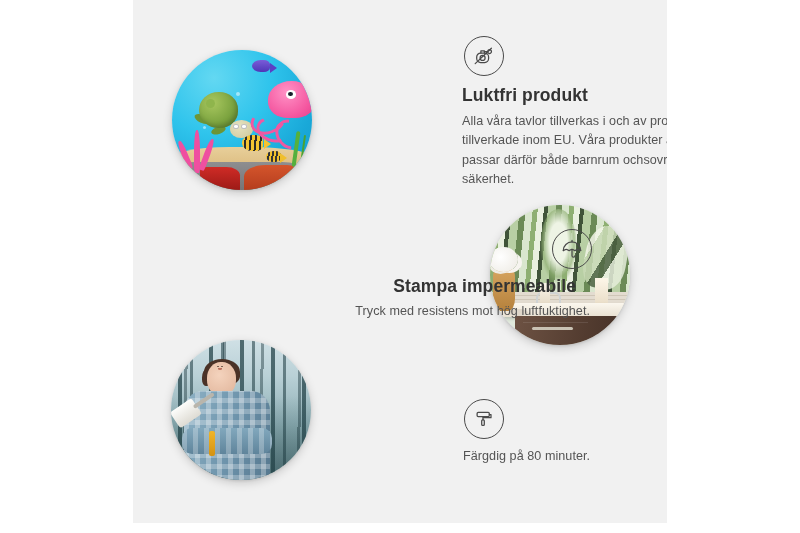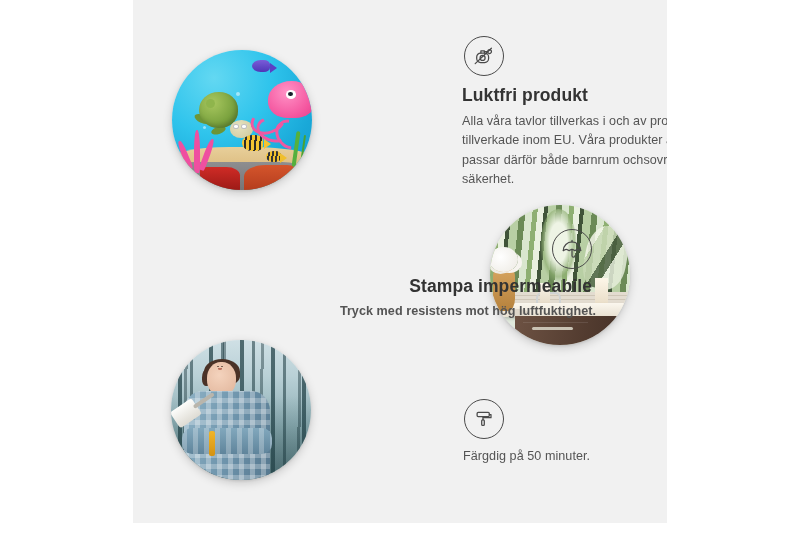--- a/index.html
+++ b/index.html
@@ -315,22 +315,22 @@
 
   
   #f1 { left:325px; top:36px; width:310px; text-align:left; }
   #f1 .ficon { margin:0 0 9px 6px; }
   #f1 .ftitle { margin:0 0 5px 4px; }
   #f1 .fbody  { margin-left:4px; width:292px; }
 
   
   #f2 { left:165px; top:229px; width:298px; text-align:right; }
   #f2 .ficon { margin:0 4px 7px auto; }
-  #f2 .ftitle { margin:0 4px 4px 0; }
-  #f2 .fbody  { margin-right:0;font-weight:bold; }
+  #f2 .ftitle { margin:0 20px 4px 0; }
+  #f2 .fbody  { margin-right:6px; }
 
   
   #f3 { left:325px; top:399px; width:300px; text-align:left; }
   #f3 .ficon { margin:0 0 8px 6px; }
   #f3 .ftitle { margin:0 0 4px 4px; }
   #f3 .fbody  { margin-left:5px; }
 </style>
 </head>
 <body>
 
@@ -440,17 +440,17 @@
 
     <div class="feature" id="f3">
       <div class="ficon">
         <svg width="24" height="24" viewBox="0 0 24 24" fill="none" stroke="#4a4a4a" stroke-width="1.25" stroke-linecap="round" stroke-linejoin="round">
           <rect x="5.1" y="5.4" width="12.2" height="4.3" rx="1.1"></rect>
           <path d="M17.3 7.6h1.7v3.1H11"></path>
           <path d="M11 10.7v2.1"></path>
           <rect x="9.7" y="12.8" width="2.6" height="5.6" rx="0.9"></rect>
         </svg>
       </div>
-      <div class="fbody">Färgdig på 50 minuter.</div>
+      <div class="fbody">Färgdig på 80 minuter.</div>
     </div>
 
   </div>
 </div>
 
 </body></html>

